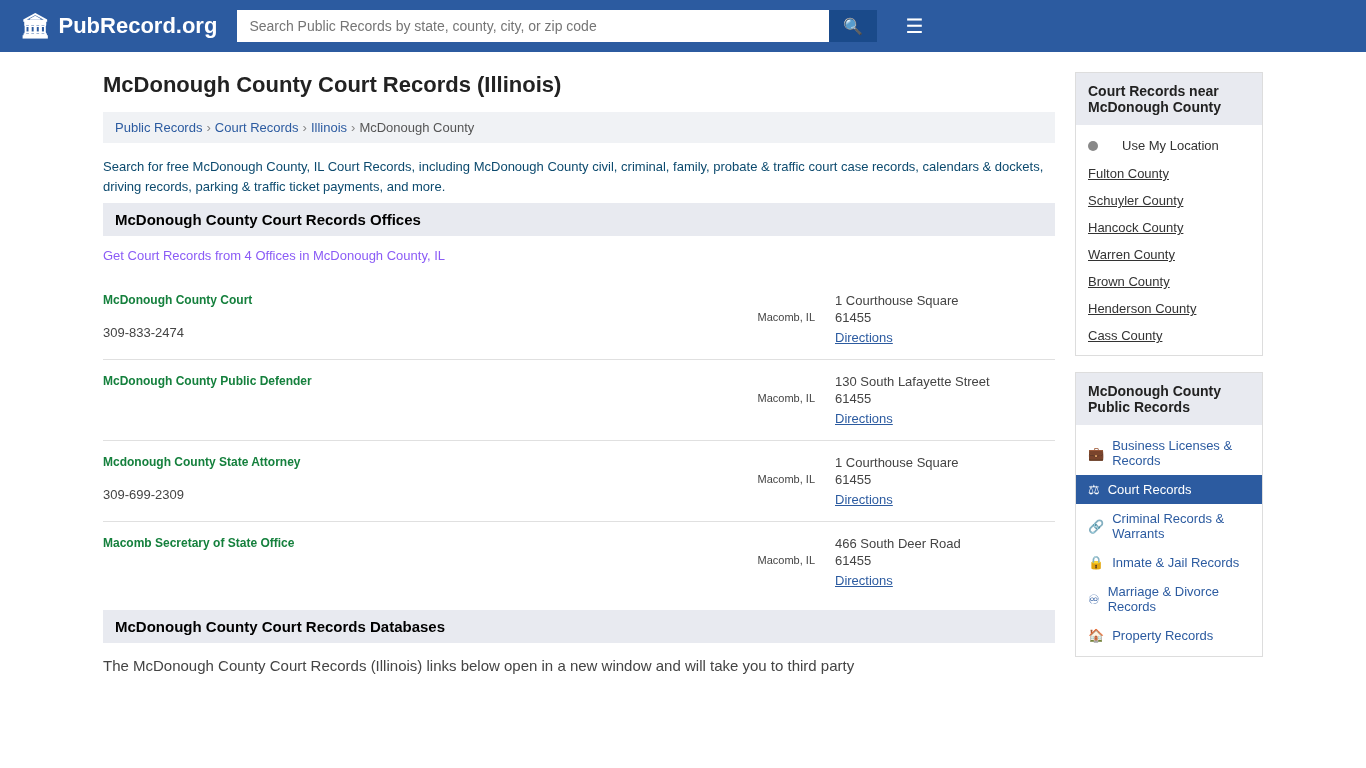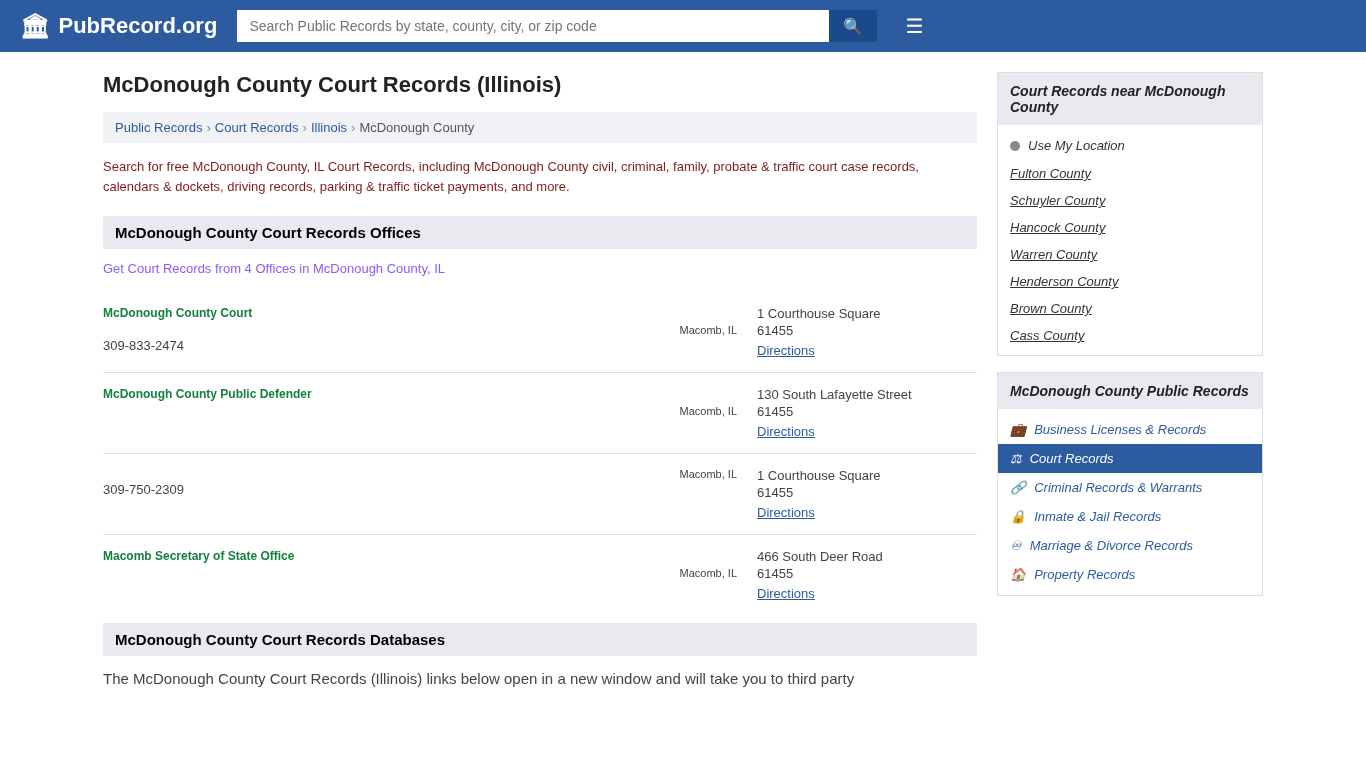--- a/index.html
+++ b/index.html
@@ -61,23 +61,22 @@
       margin: 0 auto;
       padding: 20px 20px 40px;
       display: flex;
       gap: 20px;
     }
     .content-area {
       flex: 1;
       min-width: 0;
     }
     .sidebar {
-      width: 266px;
+      width: 188px;
       flex-shrink: 0;
-      font-style: italic;
     }
 
     
     .page-title {
       font-size: 22px;
       font-weight: bold;
       color: #222;
       margin-bottom: 14px;
     }
 
@@ -95,22 +94,22 @@
     }
     .breadcrumb a {
       color: #2c5ba0;
       text-decoration: none;
     }
     .breadcrumb .sep { color: #888; }
 
     
     .description {
       font-size: 13px;
-      color: #7f1d1d;
-      margin-bottom: 20px;
+      color: #0c4a6e;
+      margin-bottom: 7px;
       line-height: 1.5;
     }
 
     
     .section-header {
       background: #e8eaf0;
       padding: 8px 12px;
       font-size: 15px;
       font-weight: bold;
       color: #000000;
@@ -189,21 +188,21 @@
     .sidebar-item .si-icon {
       font-size: 13px;
       flex-shrink: 0;
     }
     .use-location {
       color: #333;
       font-size: 13px;
       padding: 7px 12px;
       display: flex;
       align-items: center;
-      gap: 8px;
+      gap: 24px;
       cursor: pointer;
     }
     .use-location .loc-dot {
       width: 10px;
       height: 10px;
       background: #888;
       border-radius: 50%;
       flex-shrink: 0;
     }
     .county-link {
@@ -274,22 +273,23 @@
         </div>
         <div class="office-right">
           <div class="office-address">130 South Lafayette Street</div>
           <div class="office-zip">61455</div>
           <a class="directions-link" href="#">Directions</a>
         </div>
       </div>
 
       <div class="office-entry">
         <div class="office-left">
+          <div class="office-name">Mcdonough County State Attorney</div>
           <div class="office-city">Macomb, IL</div>
-          <div class="office-phone">309-750-2309</div>
+          <div class="office-phone">309-699-2309</div>
         </div>
         <div class="office-right">
           <div class="office-address">1 Courthouse Square</div>
           <div class="office-zip">61455</div>
           <a class="directions-link" href="#">Directions</a>
         </div>
       </div>
 
       <div class="office-entry">
         <div class="office-left">
@@ -315,22 +315,22 @@
       <div class="sidebar-box-header">Court Records near McDonough County</div>
       <div class="sidebar-box-body">
         <div class="use-location">
           <span class="loc-dot"></span>
           <span>Use My Location</span>
         </div>
         <a class="county-link" href="#">Fulton County</a>
         <a class="county-link" href="#">Schuyler County</a>
         <a class="county-link" href="#">Hancock County</a>
         <a class="county-link" href="#">Warren County</a>
+        <a class="county-link" href="#">Brown County</a>
         <a class="county-link" href="#">Henderson County</a>
-        <a class="county-link" href="#">Brown County</a>
         <a class="county-link" href="#">Cass County</a>
       </div>
     </div>
 
     <div class="sidebar-box">
       <div class="sidebar-box-header">McDonough County Public Records</div>
       <div class="sidebar-box-body">
         <div class="sidebar-item">
           <span class="si-icon">💼</span>
           <span>Business Licenses &amp; Records</span>

